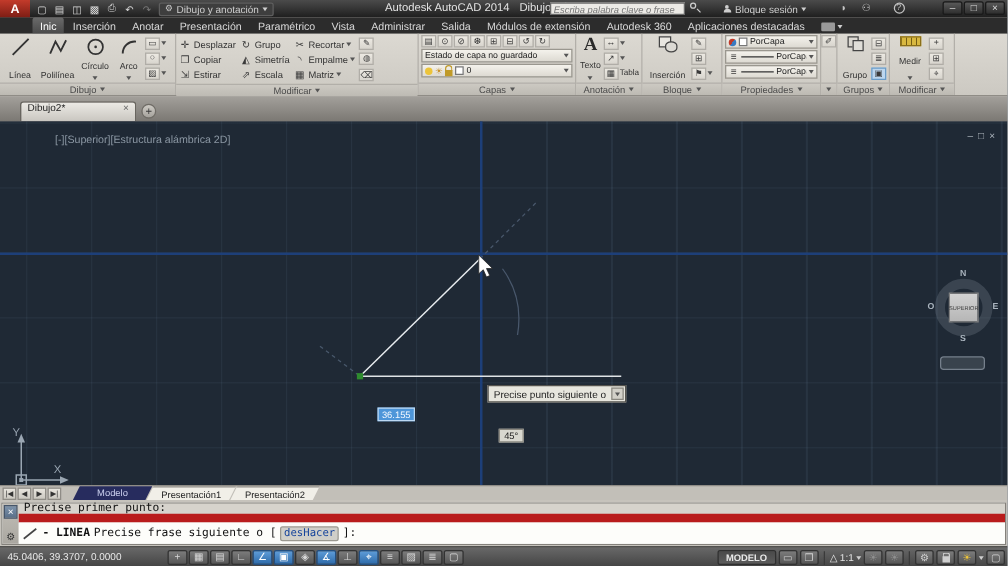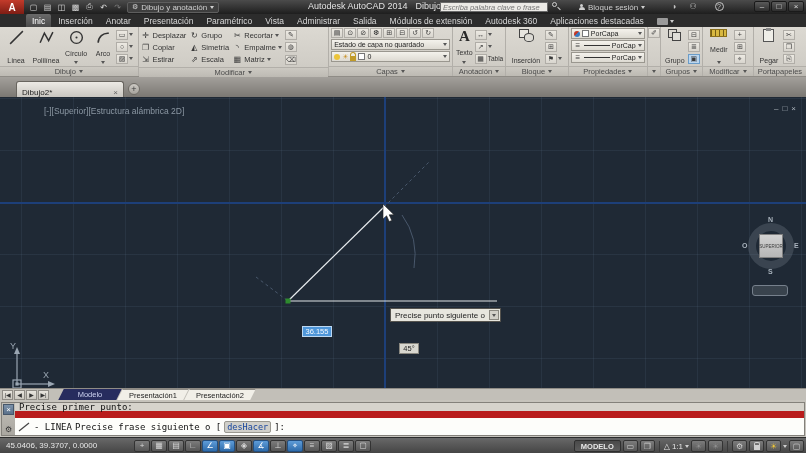--- a/index.html
+++ b/index.html
@@ -64,21 +64,21 @@
   .blk2:after{content:"";position:absolute;left:5px;top:4px;width:8px;height:7px;border:1px solid #444;border-radius:50%/40%;background:#dcdad4;}
   .grp2{width:13px;height:11px;position:relative;}
   .grp2:before{content:"";position:absolute;left:0;top:0;width:7px;height:7px;border:1px solid #444;}
   .grp2:after{content:"";position:absolute;left:4px;top:3px;width:7px;height:7px;border:1px solid #444;background:#e0ded8;}
   .hl{background:#bcd6ee !important;border-color:#6a9cc8 !important;}
   .bigA{font-size:15px;font-weight:bold;color:#2a2a2a;line-height:14px;font-family:"Liberation Serif",serif;}
   .dashln{display:inline-block;width:26px;height:1px;background:#333;}
 
   
   .doctabs{position:absolute;left:0;top:77px;width:806px;height:20px;background:linear-gradient(#a3a09b,#7b7873);display:flex;align-items:flex-end;padding-left:16px;gap:4px;}
-  .dtab{width:108px;height:16px;background:linear-gradient(#eceae5,#c9c6c0);border:1px solid #68655f;border-bottom:none;border-radius:3px 3px 0 0;display:flex;align-items:flex-end;justify-content:space-between;padding:0 5px;font-size:8px;color:#222;margin-top:39px;}
+  .dtab{width:93px;height:16px;background:linear-gradient(#eceae5,#c9c6c0);border:1px solid #68655f;border-bottom:none;border-radius:3px 3px 0 0;display:flex;align-items:flex-start;justify-content:space-between;padding:0 5px;font-size:8px;color:#222;margin-top:39px;}
   .dtab .x{color:#666;font-size:8px;}
   .plusbtn{width:12px;height:12px;border-radius:50%;background:linear-gradient(#cdcac4,#a5a29c);border:1px solid #6f6c66;color:#3a3a3a;font-size:9px;line-height:10px;text-align:center;margin-bottom:2px;}
 
   
   .canvas{position:absolute;left:0;top:97px;width:806px;height:291px;background-color:#1f2935;background-image:repeating-linear-gradient(to right,rgba(120,150,180,.10) 0 1px,transparent 1px 52px),repeating-linear-gradient(to bottom,rgba(120,150,180,.10) 0 1px,transparent 1px 52px);background-position:21px 1px;overflow:hidden;}
   .axv{position:absolute;left:384px;top:0;width:2px;height:100%;background:#1d3f79;}
   .axh{position:absolute;left:0;top:105px;width:100%;height:2px;background:#1d3f79;}
   .vplabel{position:absolute;left:8px;top:9px;font-size:8.5px;color:#8b97a3;margin-left:36px;}
   .vwin{position:absolute;right:10px;top:7px;display:flex;gap:4px;color:#aeb6be;font-size:8px;}
   .vcube{position:absolute;left:744px;top:120px;width:54px;height:60px;}
@@ -101,21 +101,21 @@
 
   
   .cmdarea{position:absolute;left:0;top:400px;width:806px;height:37px;background:#c6c3bc;padding:2px 1px 1px 1px;}
   .cmdwin{width:100%;height:100%;border:1px solid #84817b;display:flex;background:#fff;}
   .cmdstrip{width:13px;background:linear-gradient(#c2bfb8,#aaa7a0);display:flex;flex-direction:column;justify-content:space-between;align-items:center;padding:1px 0;}
   .cmdx{width:11px;height:11px;background:linear-gradient(#7d93ab,#5a708a);border:1px solid #46566a;color:#fff;font-size:8px;line-height:9px;text-align:center;}
   .cmdwr{font-size:8px;color:#333;}
   .cmdbody{flex:1;display:flex;flex-direction:column;font-family:"DejaVu Sans Mono",monospace;}
   .cmdhist{height:15px;background:#d6d3cc;border-bottom:7px solid #b91c1c;display:flex;align-items:center;font-size:9px;color:#111;padding-left:4px;}
   .cmdline{flex:1;display:flex;align-items:center;font-size:9px;color:#111;padding-left:3px;gap:3px;background:#fdfdfa;}
-  .cmdline b{font-weight:normal;}
+  .cmdline b{font-weight:bold;}
   .chip{background:#d0cfc9;border:1px solid #9a9890;border-radius:2px;color:#16449c;padding:0 2px;font-size:8.5px;}
 
   
   .status{position:absolute;left:0;top:437px;width:806px;height:16px;background:linear-gradient(#686868,#454545);border-top:1px solid #2b2b2b;display:flex;align-items:center;padding-left:6px;color:#e4e4e4;}
   .coords{font-size:8px;color:#e8e8e8;width:128px;}
   .tg{width:16px;height:12px;margin-right:1px;border-radius:2px;border:1px solid #333;background:linear-gradient(#7c7c7c,#565656);color:#d8d8d8;font-size:8px;display:inline-flex;align-items:center;justify-content:center;}
   .tg.on{background:linear-gradient(#5e9cd8,#2f6cab);border-color:#234f80;color:#fff;}
   .sright{position:absolute;right:2px;top:1px;height:14px;display:flex;align-items:center;gap:2px;}
   .modelo{height:12px;padding:0 6px;font-size:7.5px;font-weight:bold;color:#e8e8e8;background:linear-gradient(#4a4a4a,#5c5c5c);border:1px solid #2f2f2f;border-radius:2px;display:flex;align-items:center;}
   .sic{width:15px;height:12px;border-radius:2px;border:1px solid #333;background:linear-gradient(#7c7c7c,#565656);color:#d0d0d0;font-size:8px;display:inline-flex;align-items:center;justify-content:center;}
@@ -473,42 +473,20 @@
               <span class="tinybtn">⌖</span>
             </div>
         </div>
       </div>
       <div class="pnl">
           <span>Modificar</span>
           <span class="car"></span>
         </div>
     </div>
 
-    <div class="pn" style="width:53px;border-right:none;">
-      <div class="pnb">
-        <div class="bb" style="width:26px;">
-          <span class="clip"></span>
-          <span>Pegar</span>
-        </div>
-        <div class="minicol">
-          <div class="minirow">
-              <span class="tinybtn">✂</span>
-            </div>
-          <div class="minirow">
-              <span class="tinybtn">❐</span>
-            </div>
-          <div class="minirow">
-              <span class="tinybtn">⎘</span>
-            </div>
-        </div>
-      </div>
-      <div class="pnl">
-          <span>Portapapeles</span>
-        </div>
-    </div>
   </div>
 
   <div class="doctabs">
     <div class="dtab">
       <span>Dibujo2*</span>
       <span class="x">×</span>
     </div>
     <span class="plusbtn">+</span>
   </div>
 

